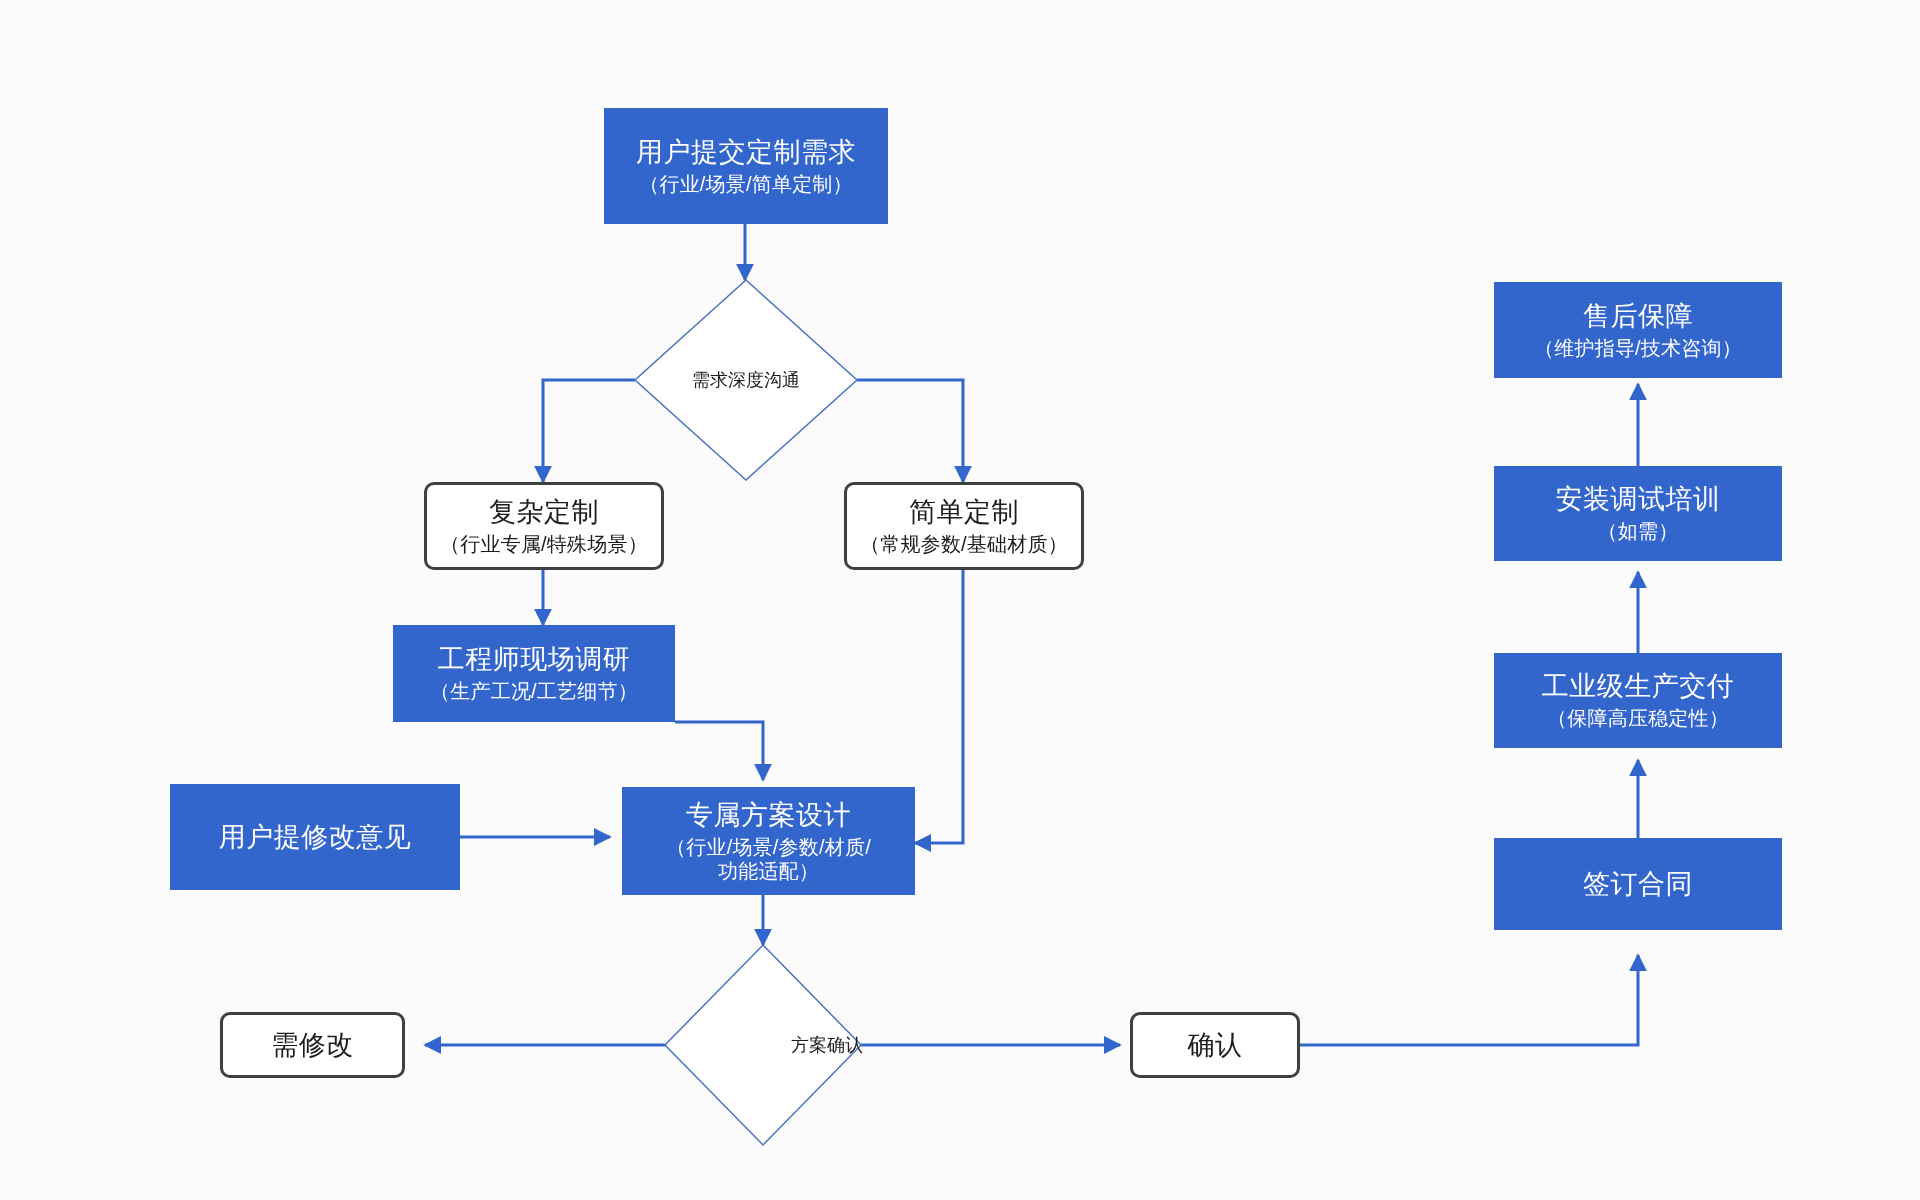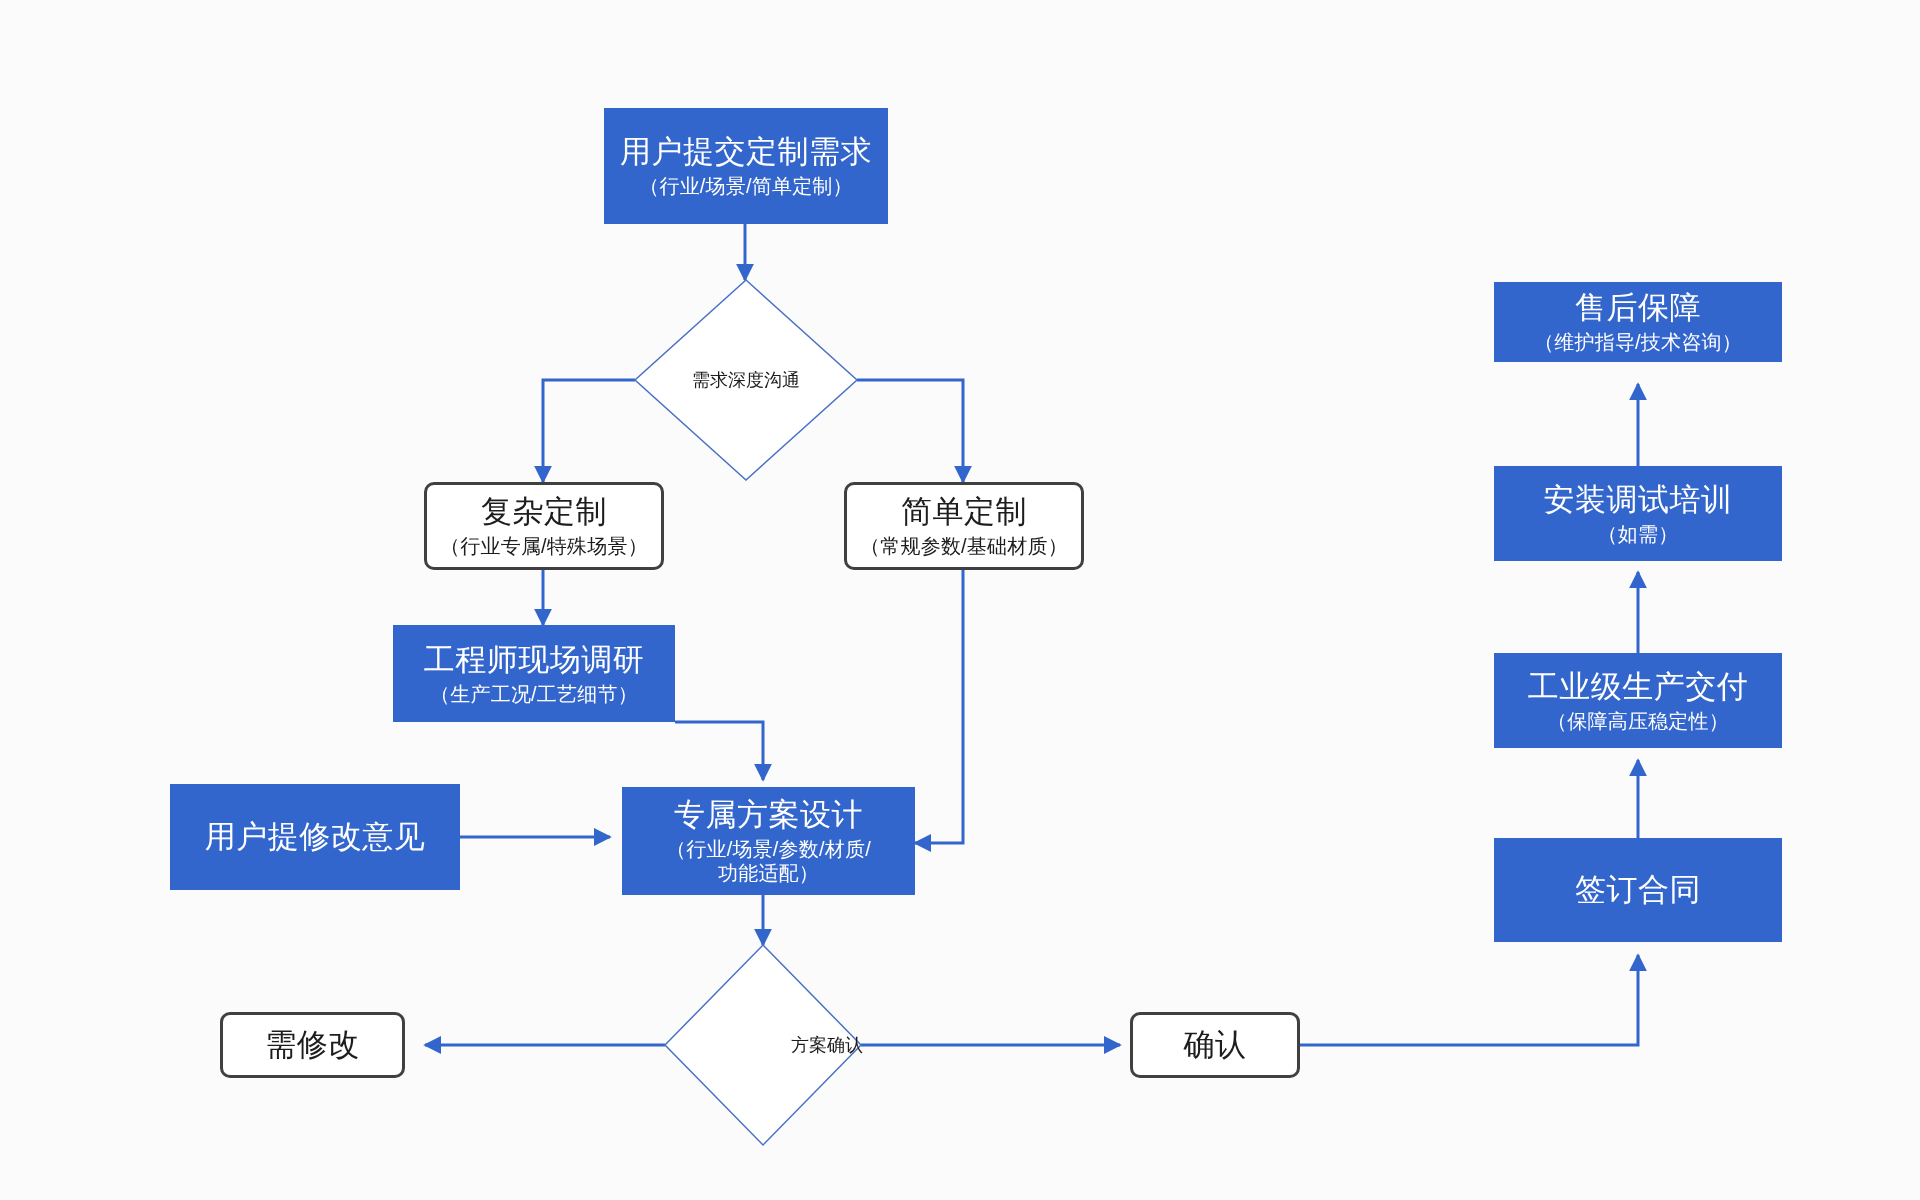--- a/index.html
+++ b/index.html
@@ -40,21 +40,21 @@
     background: #3366cc;
     color: #ffffff;
   }
   .node.outline {
     background: #ffffff;
     color: #202020;
     border: 3px solid #404040;
     border-radius: 10px;
   }
   .node .title {
-    font-size: 31px;
+    font-size: 27px;
     font-weight: 400;
     letter-spacing: 0.5px;
     white-space: nowrap;
   }
   .node .sub {
     font-size: 20px;
     font-weight: 400;
     margin-top: 3px;
     white-space: pre-line;
     letter-spacing: 0.2px;
@@ -157,32 +157,32 @@
   </div>
 
   <div class="node outline" style="left:220px; top:1012px; width:185px; height:66px;">
     <span class="title">需修改</span>
   </div>
 
   <div class="node outline" style="left:1130px; top:1012px; width:170px; height:66px;">
     <span class="title">确认</span>
   </div>
 
-  <div class="node solid" style="left:1494px; top:838px; width:288px; height:104px;">
+  <div class="node solid" style="left:1494px; top:838px; width:288px; height:92px;">
     <span class="title">签订合同</span>
   </div>
 
   <div class="node solid" style="left:1494px; top:653px; width:288px; height:95px;">
     <span class="title">工业级生产交付</span>
     <span class="sub">（保障高压稳定性）</span>
   </div>
 
   <div class="node solid" style="left:1494px; top:466px; width:288px; height:95px;">
     <span class="title">安装调试培训</span>
     <span class="sub">（如需）</span>
   </div>
 
-  <div class="node solid" style="left:1494px; top:282px; width:288px; height:80px;">
+  <div class="node solid" style="left:1494px; top:282px; width:288px; height:96px;">
     <span class="title">售后保障</span>
     <span class="sub">（维护指导/技术咨询）</span>
   </div>
 
 </div>
 
 </body></html>

